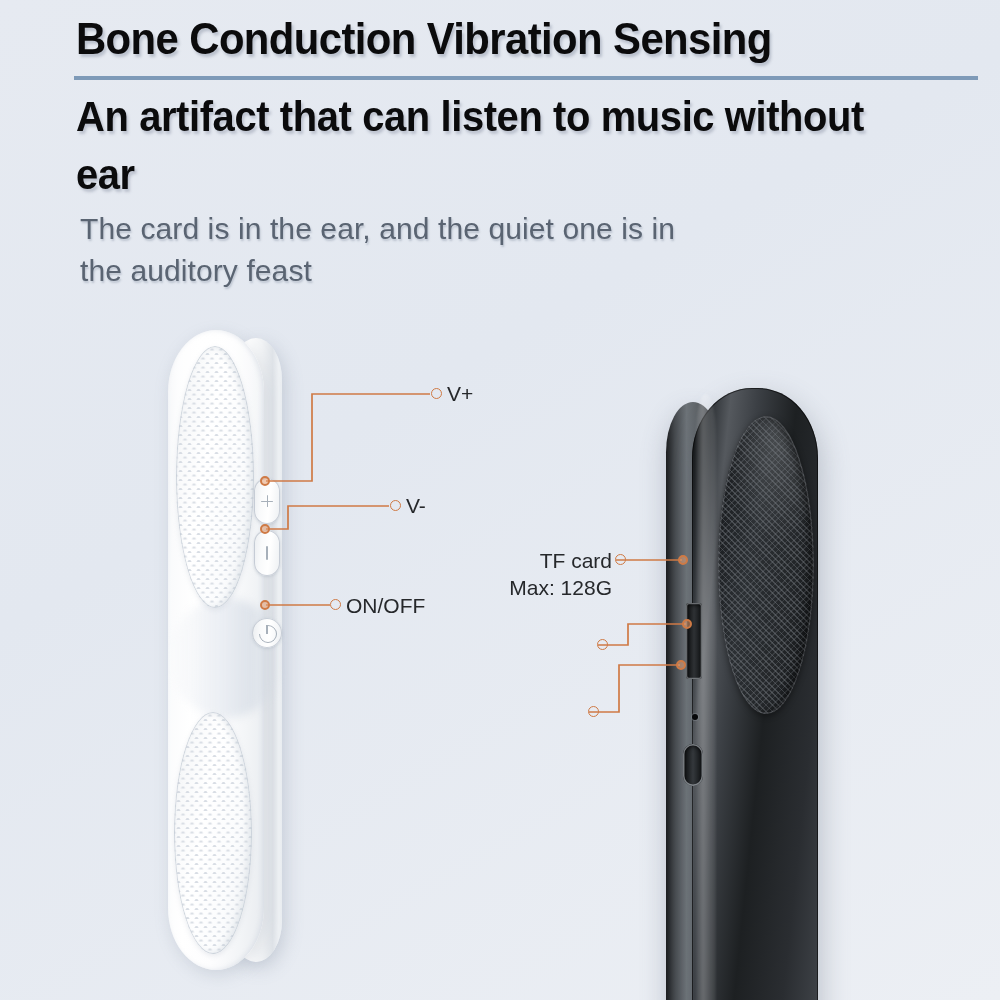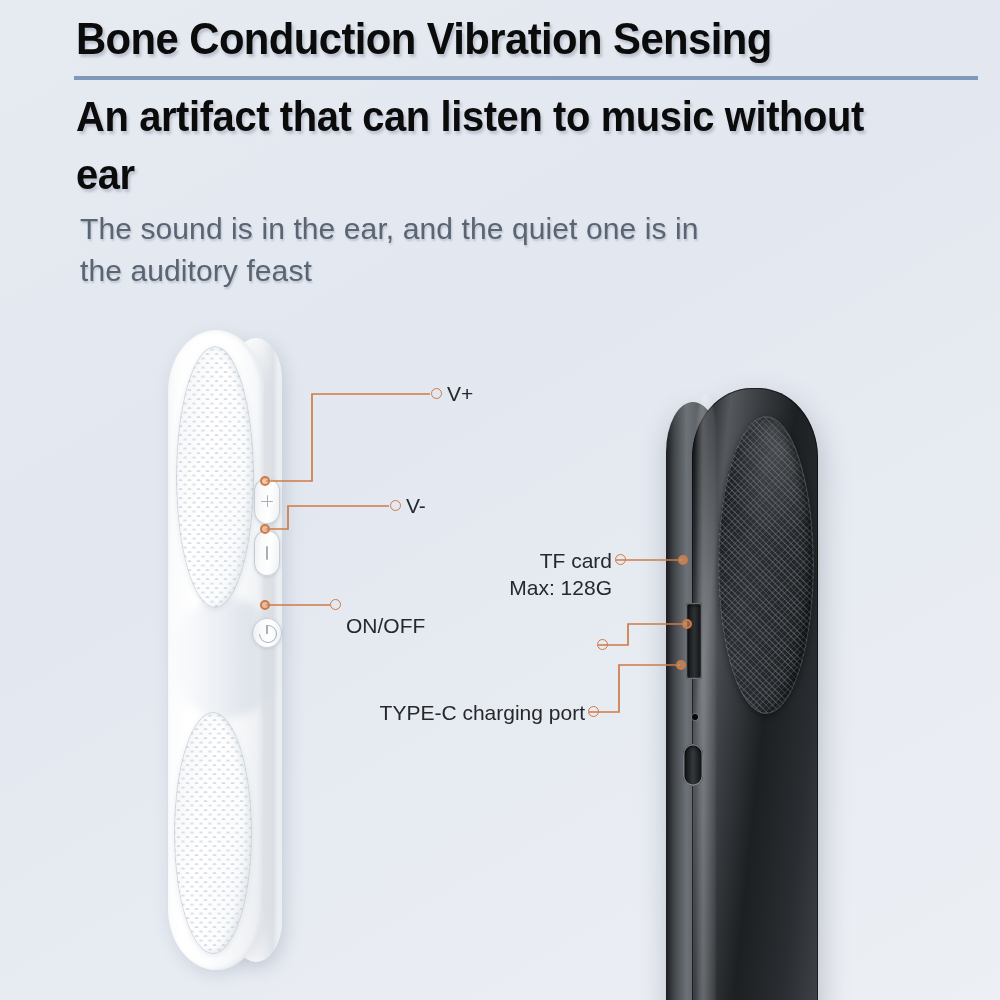--- a/index.html
+++ b/index.html
@@ -374,21 +374,21 @@
 <body>
 
 <div id="header">
 
   <div id="main-title">Bone Conduction Vibration Sensing</div>
 
   <div id="title-divider"></div>
 
   <div id="subtitle">An artifact that can listen to music without ear</div>
 
-  <div id="tagline">The sound is in the ear, and the quiet one is in the auditory feast</div>
+  <div id="tagline">The card is in the ear, and the quiet one is in the auditory feast</div>
 </div>
 
 <div id="stage">
 
   <div id="white-device">
 
     <div class="wd-side"></div>
     <div class="wd-face"></div>
     <div class="wd-waist"></div>
 
@@ -443,26 +443,25 @@
 
   <div class="ring" style="left:431px; top:388px;"></div>
   <div class="callout-label" style="left:447px; top:380px;">V+</div>
   <div class="anchor" style="left:260px; top:476px;"></div>
 
   <div class="ring" style="left:390px; top:500px;"></div>
   <div class="callout-label" style="left:406px; top:492px;">V-</div>
   <div class="anchor" style="left:260px; top:524px;"></div>
 
   <div class="ring" style="left:330px; top:599px;"></div>
-  <div class="callout-label" style="left:346px; top:612px;">ON/OFF</div>
+  <div class="callout-label" style="left:346px; top:592px;">ON/OFF</div>
   <div class="anchor" style="left:260px; top:600px;"></div>
 
   <div class="callout-label right-aligned" style="left:396px; top:547px; width:216px;"><span>TF card</span><br><span>Max: 128G</span></div>
   <div class="ring" style="left:615px; top:554px;"></div>
   <div class="anchor" style="left:678px; top:555px;"></div>
 
   <div class="ring" style="left:597px; top:639px;"></div>
   <div class="anchor" style="left:682px; top:619px;"></div>
 
-  <div class="callout-label right-aligned" style="left:305px; top:699px; width:280px;">TYPE-C charging port</div>
   <div class="ring" style="left:588px; top:706px;"></div>
   <div class="anchor" style="left:676px; top:660px;"></div>
 </div>
 
 </body></html>

